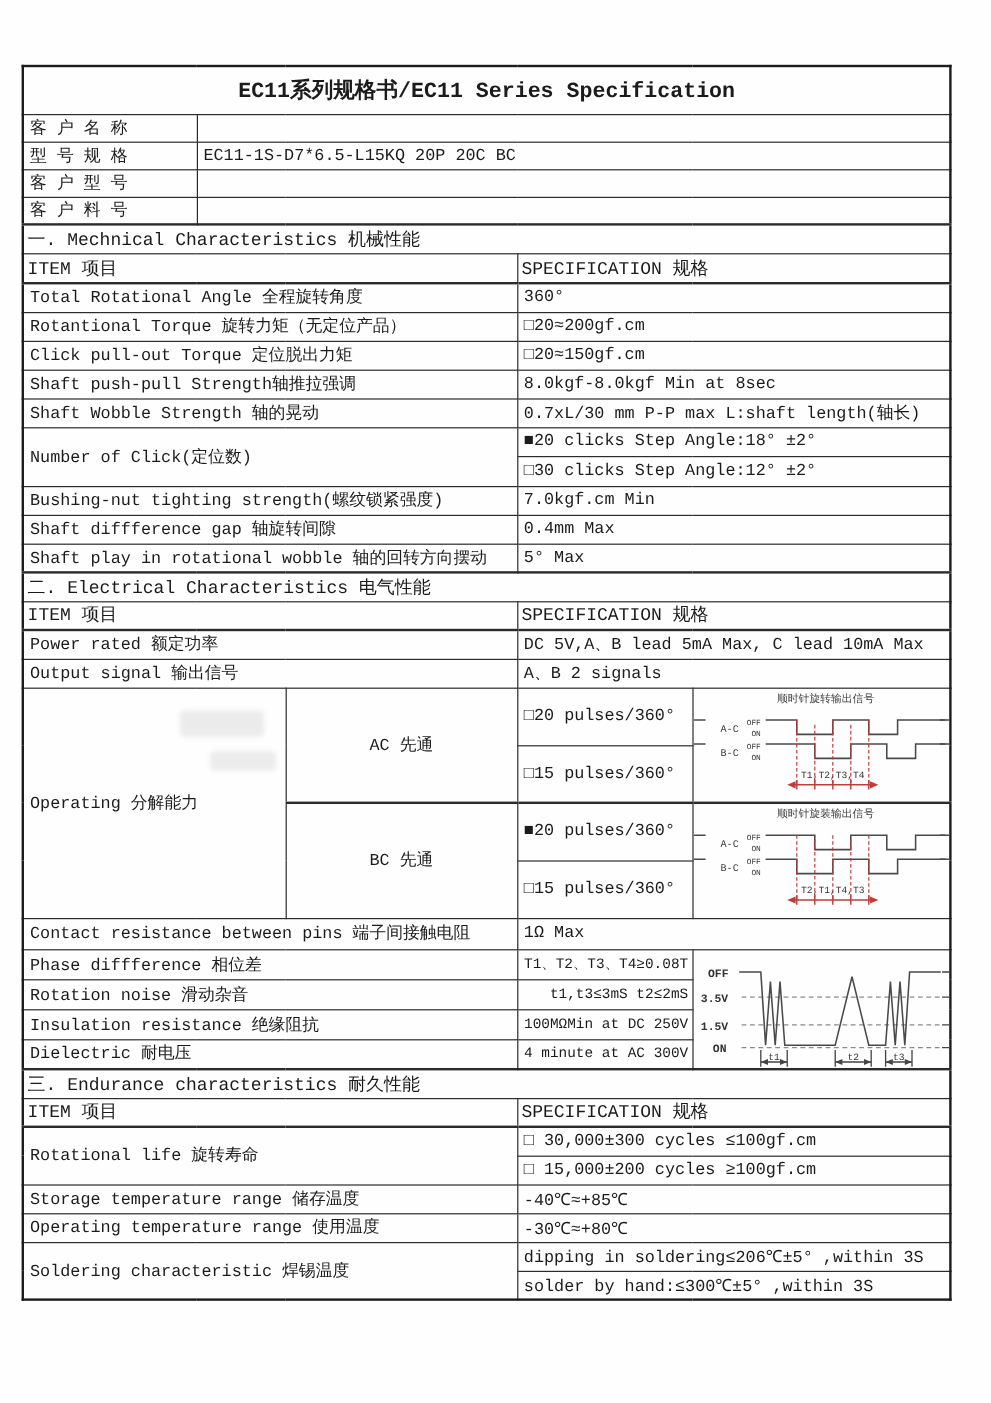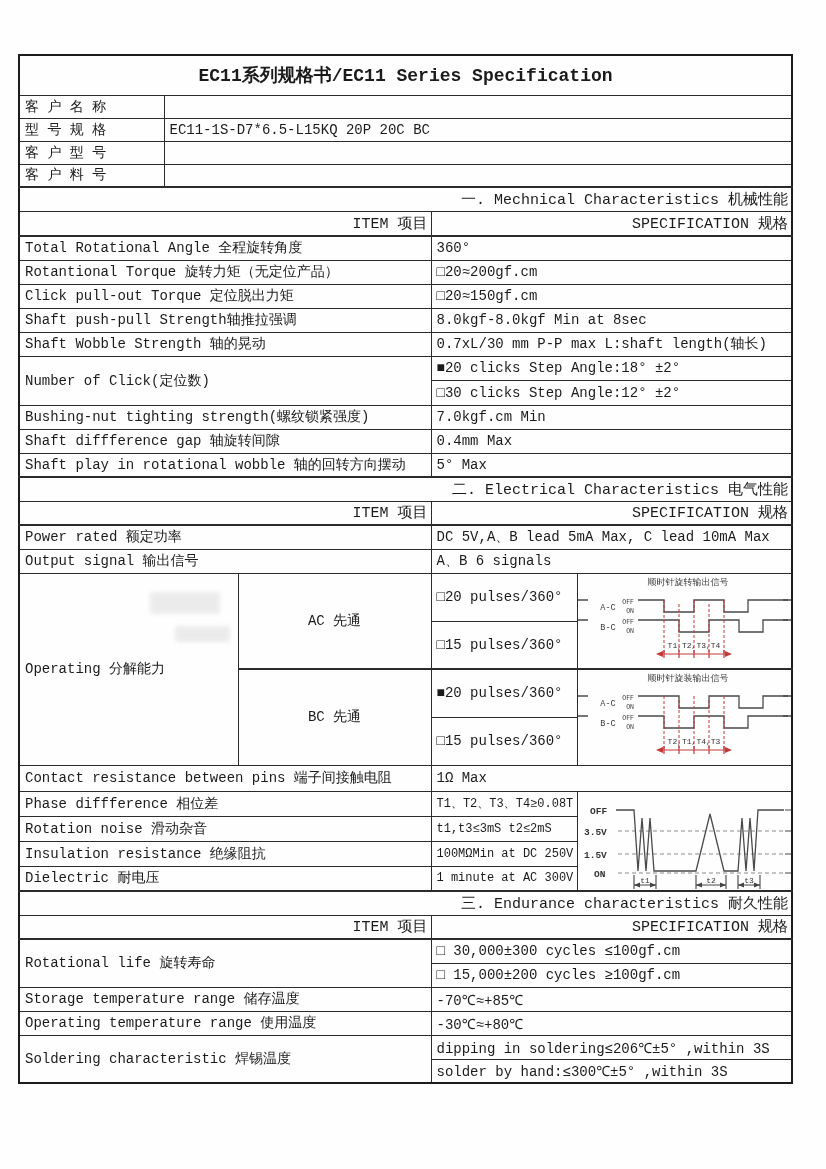--- a/index.html
+++ b/index.html
@@ -14,24 +14,24 @@
     border:2px solid #1c1c1c;
     padding-left:44px;
   }
   td{
     border:1px solid #2b2b2b;overflow:hidden;white-space:nowrap;
     font-size:14px;padding:0 3px;vertical-align:middle;
   }
   td.lbl{padding-left:5px;margin-left:44px;}
   td.spc{padding-left:5px;margin-top:44px;}
   td.ctr{text-align:center;margin-top:39px;}
-  td.sm{font-size:12px;}
+  td.sm{font-size:12px;text-align:right;}
   td.title-cell{font-size:18px;font-weight:bold;text-align:center;}
-  tr.sec td{font-size:15px;text-align:right;border-top-width:2px;}
-  tr.hdr td{font-size:15px;text-align:right;border-bottom-width:2px;}
+  tr.sec td{font-size:15px;text-align:left;border-top-width:2px;}
+  tr.hdr td{font-size:15px;text-align:left;border-bottom-width:2px;}
   td.tt{border-top-width:2px;}
   .r40{height:40px}.r23{height:23px}.r24{height:24px}.r25{height:25px}
   .r26{height:26px}.r48{height:48px}
   td.wave{position:relative;padding:0;}
   td.wave svg{position:absolute;left:0;top:0;display:block;}
   .tracetxt{font-size:8.5px;fill:#3a3a3a;}
   .tinytxt{font-size:6.5px;fill:#3a3a3a;}
   .wtitle{font-size:9px;fill:#3a3a3a;}
   .tlabels{font-size:8px;fill:#333;}
   .btxt{font-size:9.5px;fill:#333;font-weight:bold;}
@@ -137,21 +137,21 @@
     <tr class="hdr r24">
       <td colspan="3">ITEM  项目</td>
       <td colspan="2">SPECIFICATION    规格</td>
     </tr>
     <tr class="r24">
       <td colspan="3" class="lbl">Power rated 额定功率</td>
       <td colspan="2" class="spc">DC 5V,A、B lead 5mA Max, C lead 10mA Max</td>
     </tr>
     <tr class="r24">
       <td colspan="3" class="lbl">Output signal  输出信号</td>
-      <td colspan="2" class="spc">A、B 6 signals</td>
+      <td colspan="2" class="spc">A、B 2 signals</td>
     </tr>
 
     <tr class="r48">
       <td colspan="2" rowspan="4" class="lbl">Operating  分解能力</td>
       <td rowspan="2" class="ctr">AC 先通</td>
       <td class="spc">□20 pulses/360°</td>
       <td rowspan="2" class="wave">
         <svg width="215" height="96" viewBox="0 0 215 96">
           <text x="110" y="11" text-anchor="middle" class="wtitle">顺时针旋转输出信号</text>
           <path class="trace" d="M0,26 H10 M205,26 H215 M0,46 H10 M205,46 H215"></path>
@@ -234,40 +234,40 @@
     <tr class="r25">
       <td colspan="3" class="lbl">Rotation noise 滑动杂音</td>
       <td class="spc sm">t1,t3≤3mS t2≤2mS</td>
     </tr>
     <tr class="r25">
       <td colspan="3" class="lbl">Insulation resistance  绝缘阻抗</td>
       <td class="spc sm">100MΩMin at DC 250V</td>
     </tr>
     <tr class="r25">
       <td colspan="3" class="lbl">Dielectric  耐电压</td>
-      <td class="spc sm">1 minute at AC 300V</td>
+      <td class="spc sm">4 minute at AC 300V</td>
     </tr>
 
     <tr class="sec r24">
       <td colspan="5">三. Endurance characteristics  耐久性能</td>
     </tr>
     <tr class="hdr r24">
       <td colspan="3">ITEM  项目</td>
       <td colspan="2">SPECIFICATION    规格</td>
     </tr>
     <tr class="r24">
       <td colspan="3" rowspan="2" class="lbl">Rotational life 旋转寿命</td>
       <td colspan="2" class="spc">□ 30,000±300 cycles ≤100gf.cm</td>
     </tr>
     <tr class="r24">
       <td colspan="2" class="spc">□ 15,000±200 cycles ≥100gf.cm</td>
     </tr>
     <tr class="r24">
       <td colspan="3" class="lbl">Storage temperature range   储存温度</td>
-      <td colspan="2" class="spc">-70℃≈+85℃</td>
+      <td colspan="2" class="spc">-40℃≈+85℃</td>
     </tr>
     <tr class="r24">
       <td colspan="3" class="lbl">Operating temperature range  使用温度</td>
       <td colspan="2" class="spc">-30℃≈+80℃</td>
     </tr>
     <tr class="r24">
       <td colspan="3" rowspan="2" class="lbl">Soldering characteristic  焊锡温度</td>
       <td colspan="2" class="spc">dipping in soldering≤206℃±5° ,within 3S</td>
     </tr>
     <tr class="r24">

